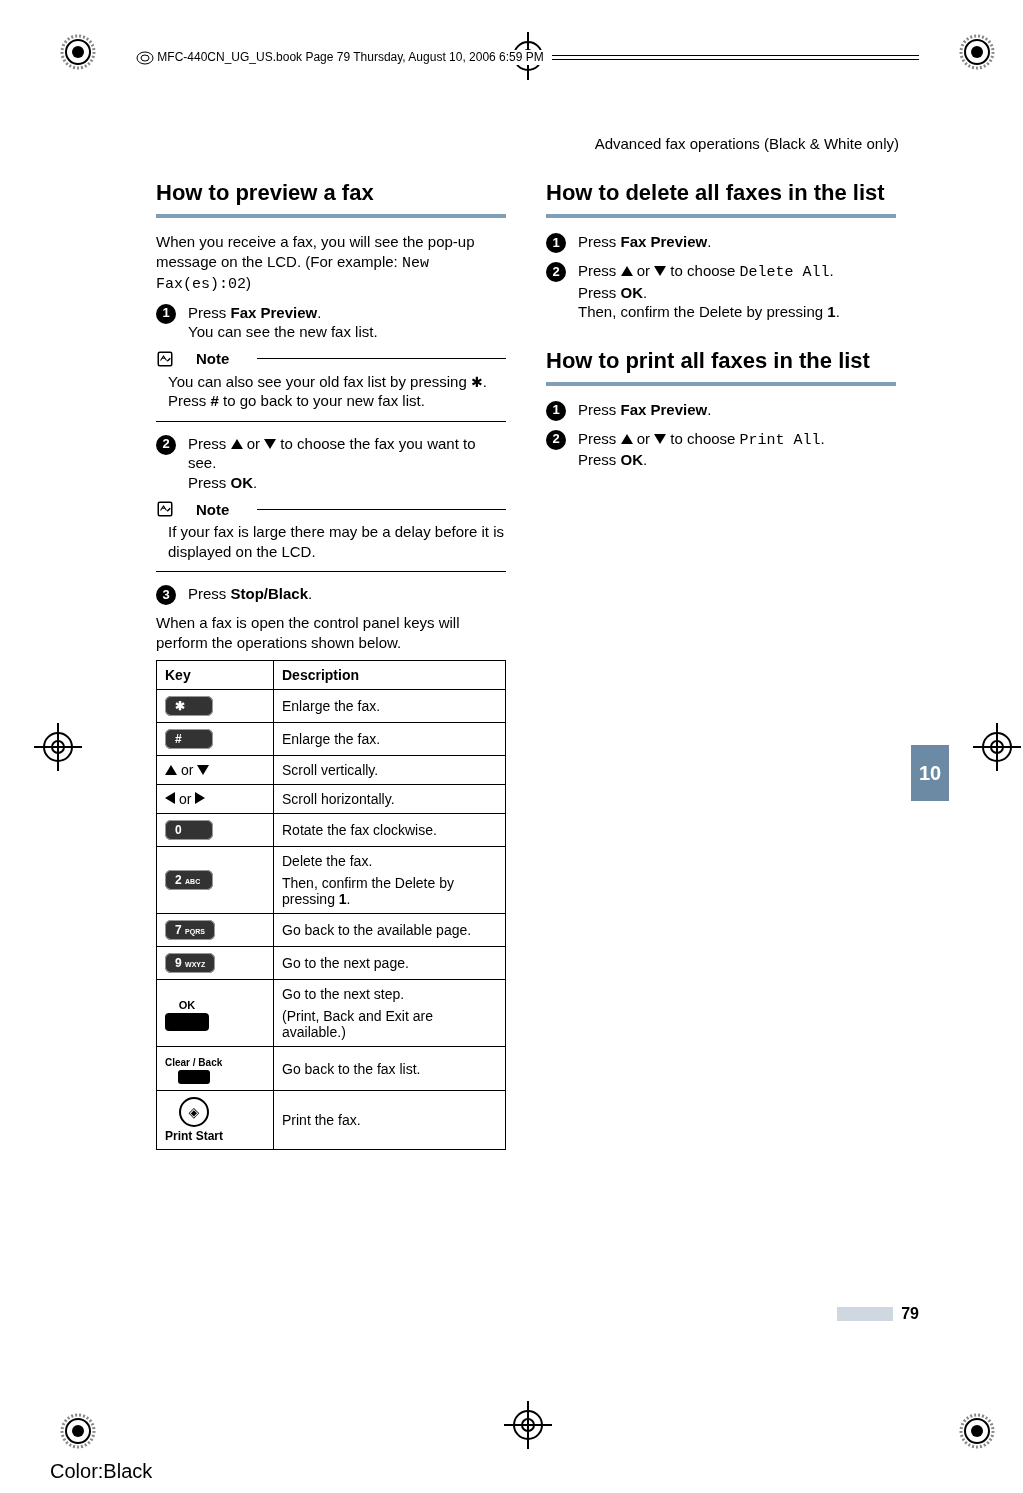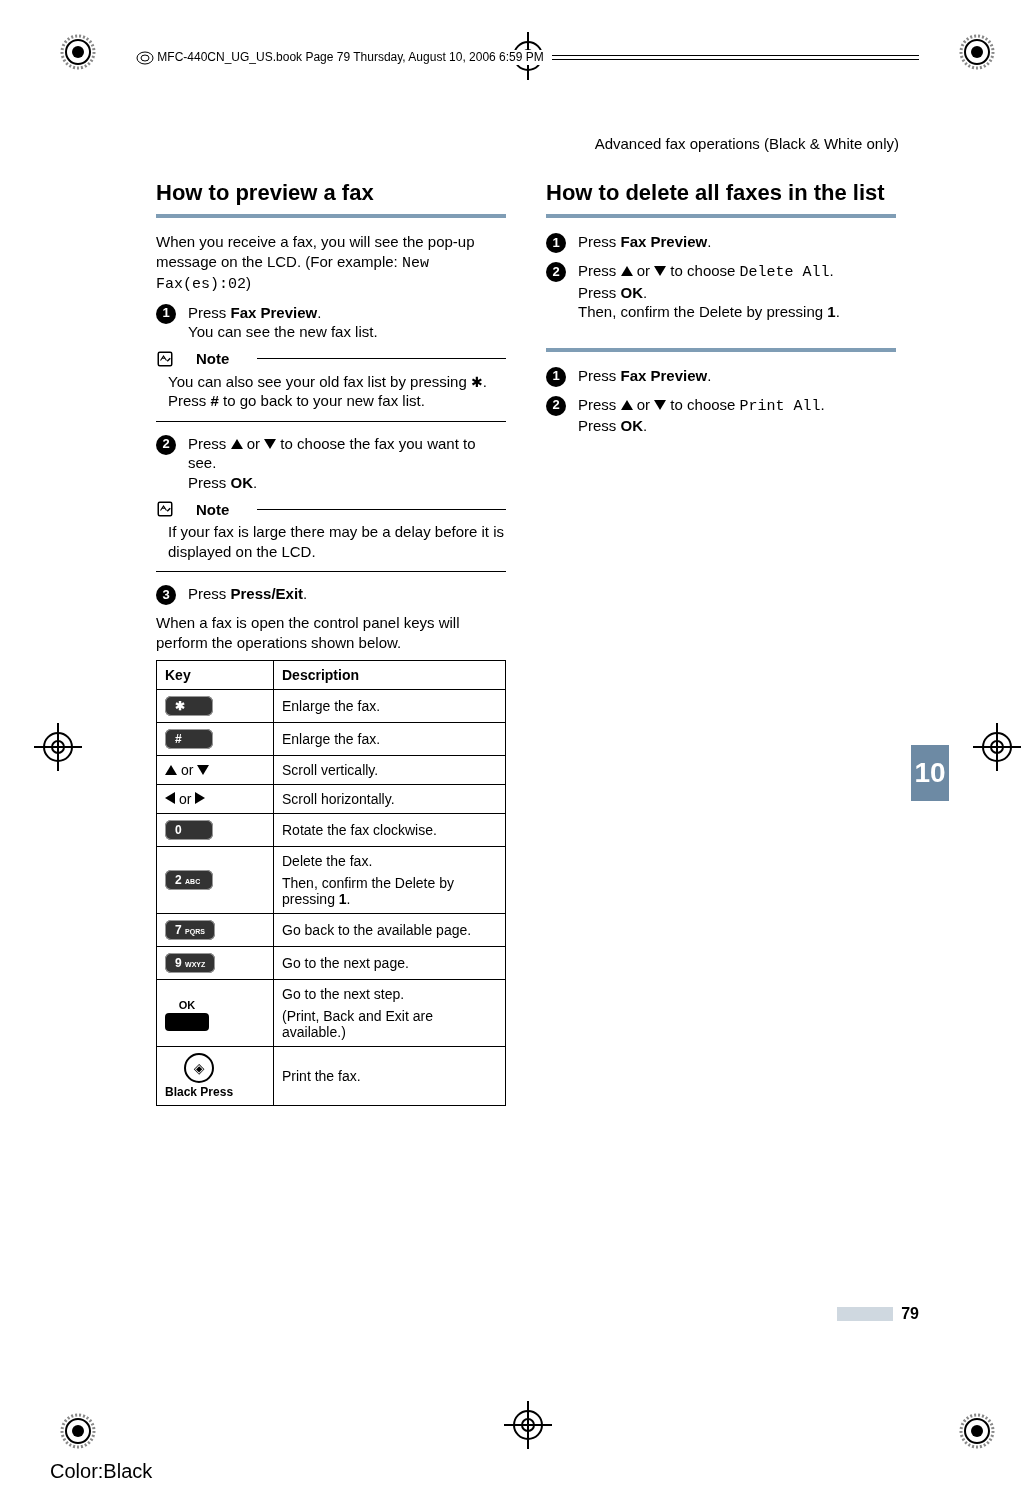--- a/index.html
+++ b/index.html
@@ -278,21 +278,21 @@
     font-weight: bold;
   }
   .side-tab {
     position: absolute;
     right: 90px;
     top: 745px;
     width: 38px;
     height: 56px;
     background: #6d8aa4;
     color: #fff;
-    font-size: 28px;
+    font-size: 20px;
     font-weight: bold;
     display: flex;
     align-items: center;
     justify-content: center;
   }
   .color-black {
     position: absolute;
     left: 34px;
     bottom: 10px;
     font-size: 20px;
@@ -429,21 +429,21 @@
             </svg>
           <span class="note-label">Note</span>
           <div class="note-line"></div>
         </div>
         <div class="note-body">If your fax is large there may be a delay before it is displayed on the LCD.</div>
       </div>
 
       <div class="step">
         <div class="step-num">3</div>
         <div class="step-body">
-          <span>Press </span><b>Press/Exit</b><span>.</span>
+          <span>Press </span><b>Stop/Black</b><span>.</span>
         </div>
       </div>
 
       <div class="para">When a fax is open the control panel keys will perform the operations shown below.</div>
 
       <table class="keytable">
         <tbody>
             <tr>
           <th>Key</th>
           <th>Description</th>
@@ -494,23 +494,32 @@
               <span class="ok-btn"></span>
             </span>
           </td>
           <td>
             <div>Go to the next step.</div>
             <div style="margin-top:6px">(Print, Back and Exit are available.)</div>
           </td>
         </tr>
         <tr>
           <td class="keycell">
+            <span class="cb-wrap">
+              <span class="cb-lbl">Clear / Back</span>
+              <span class="cb-btn"></span>
+            </span>
+          </td>
+          <td>Go back to the fax list.</td>
+        </tr>
+        <tr>
+          <td class="keycell">
             <span class="bs-wrap">
               <span class="bs-circle">◈</span>
-              <span class="bs-lbl">Black Press</span>
+              <span class="bs-lbl">Print Start</span>
             </span>
           </td>
           <td>Print the fax.</td>
         </tr>
       </tbody>
         </table>
     </div>
 
     <div class="col">
       <div class="h-title">How to delete all faxes in the list</div>
@@ -527,20 +536,21 @@
         <div class="step-num">2</div>
         <div class="step-body">
           <span>Press </span><span class="triangle tri-up"></span><span> or </span><span class="triangle tri-down"></span><span> to choose </span><span class="mono">Delete All</span><span>.</span><br>
           <span>Press </span><b>OK</b><span>.</span><br>
           <span>Then, confirm the Delete by pressing </span><b>1</b><span>.</span>
         </div>
       </div>
 
       <div style="height:18px"></div>
 
+      <div class="h-title">How to print all faxes in the list</div>
       <div class="title-underline"></div>
 
       <div class="step">
         <div class="step-num">1</div>
         <div class="step-body">
           <span>Press </span><b>Fax Preview</b><span>.</span>
         </div>
       </div>
 
       <div class="step">

